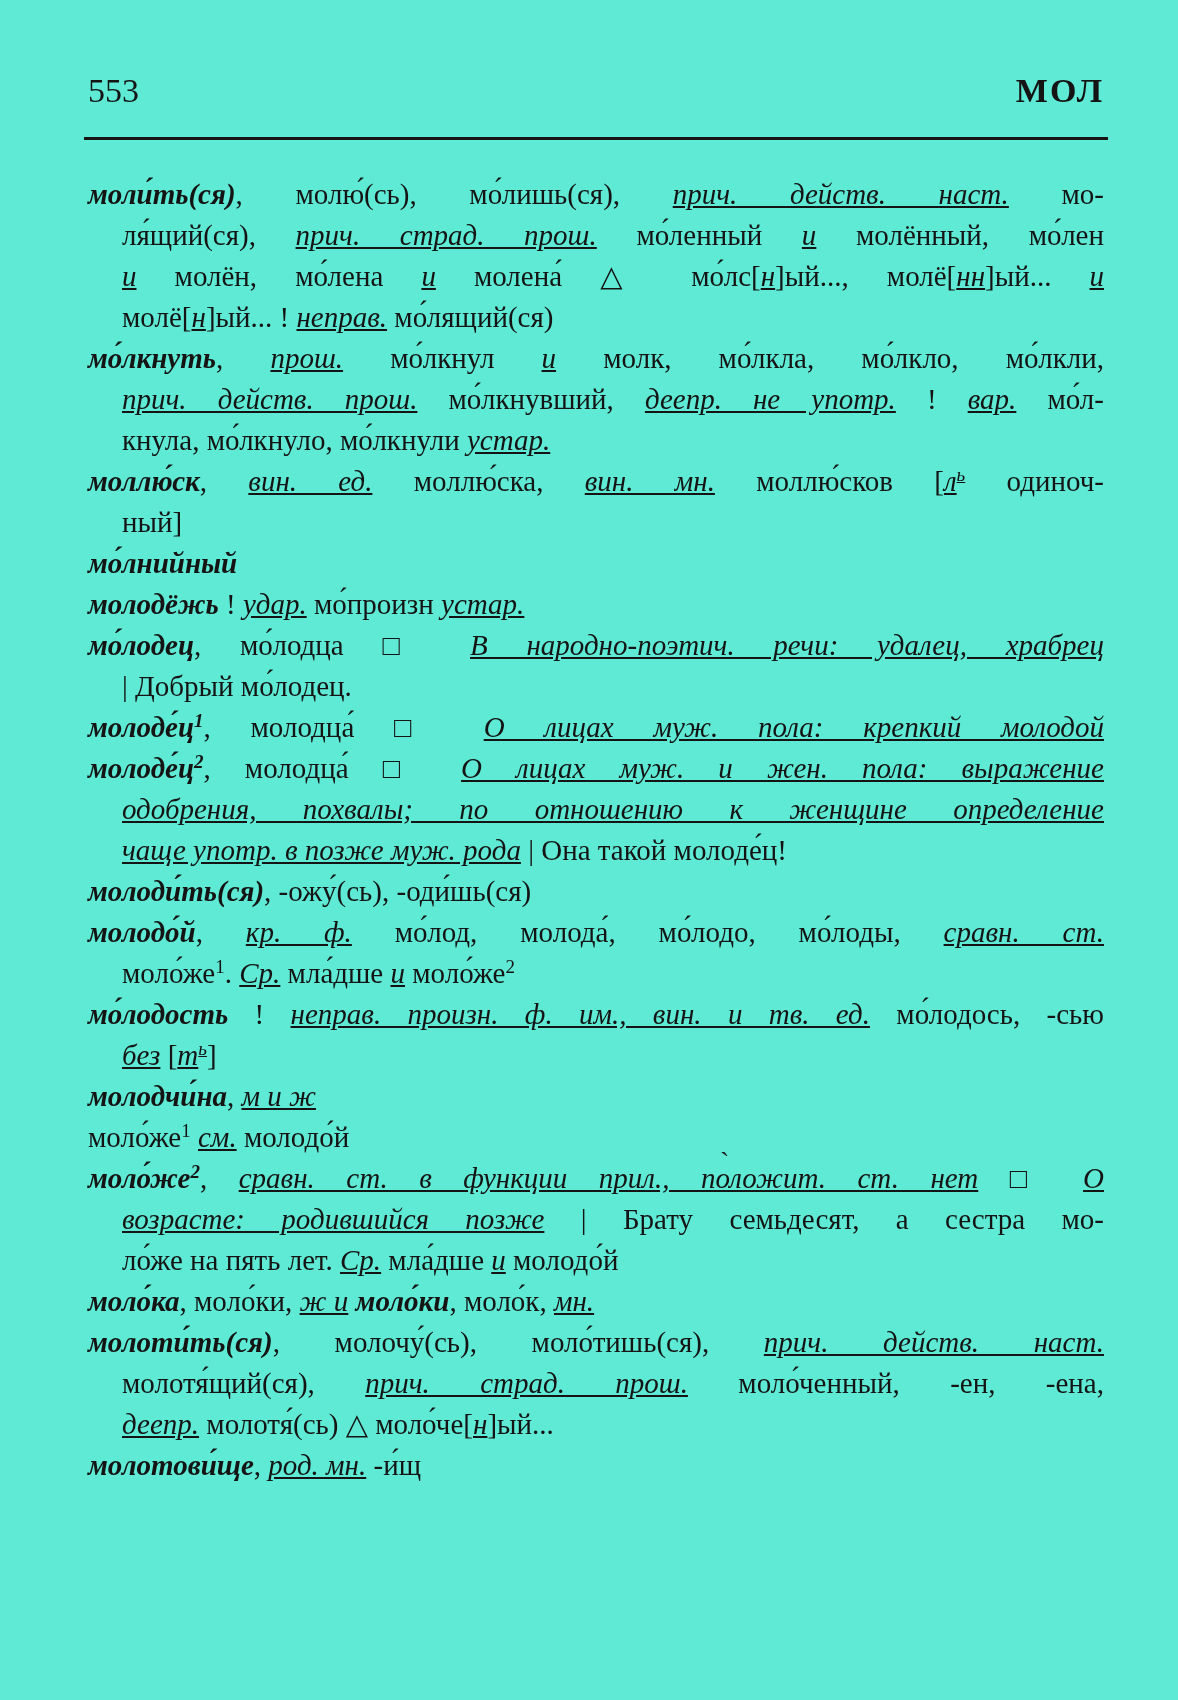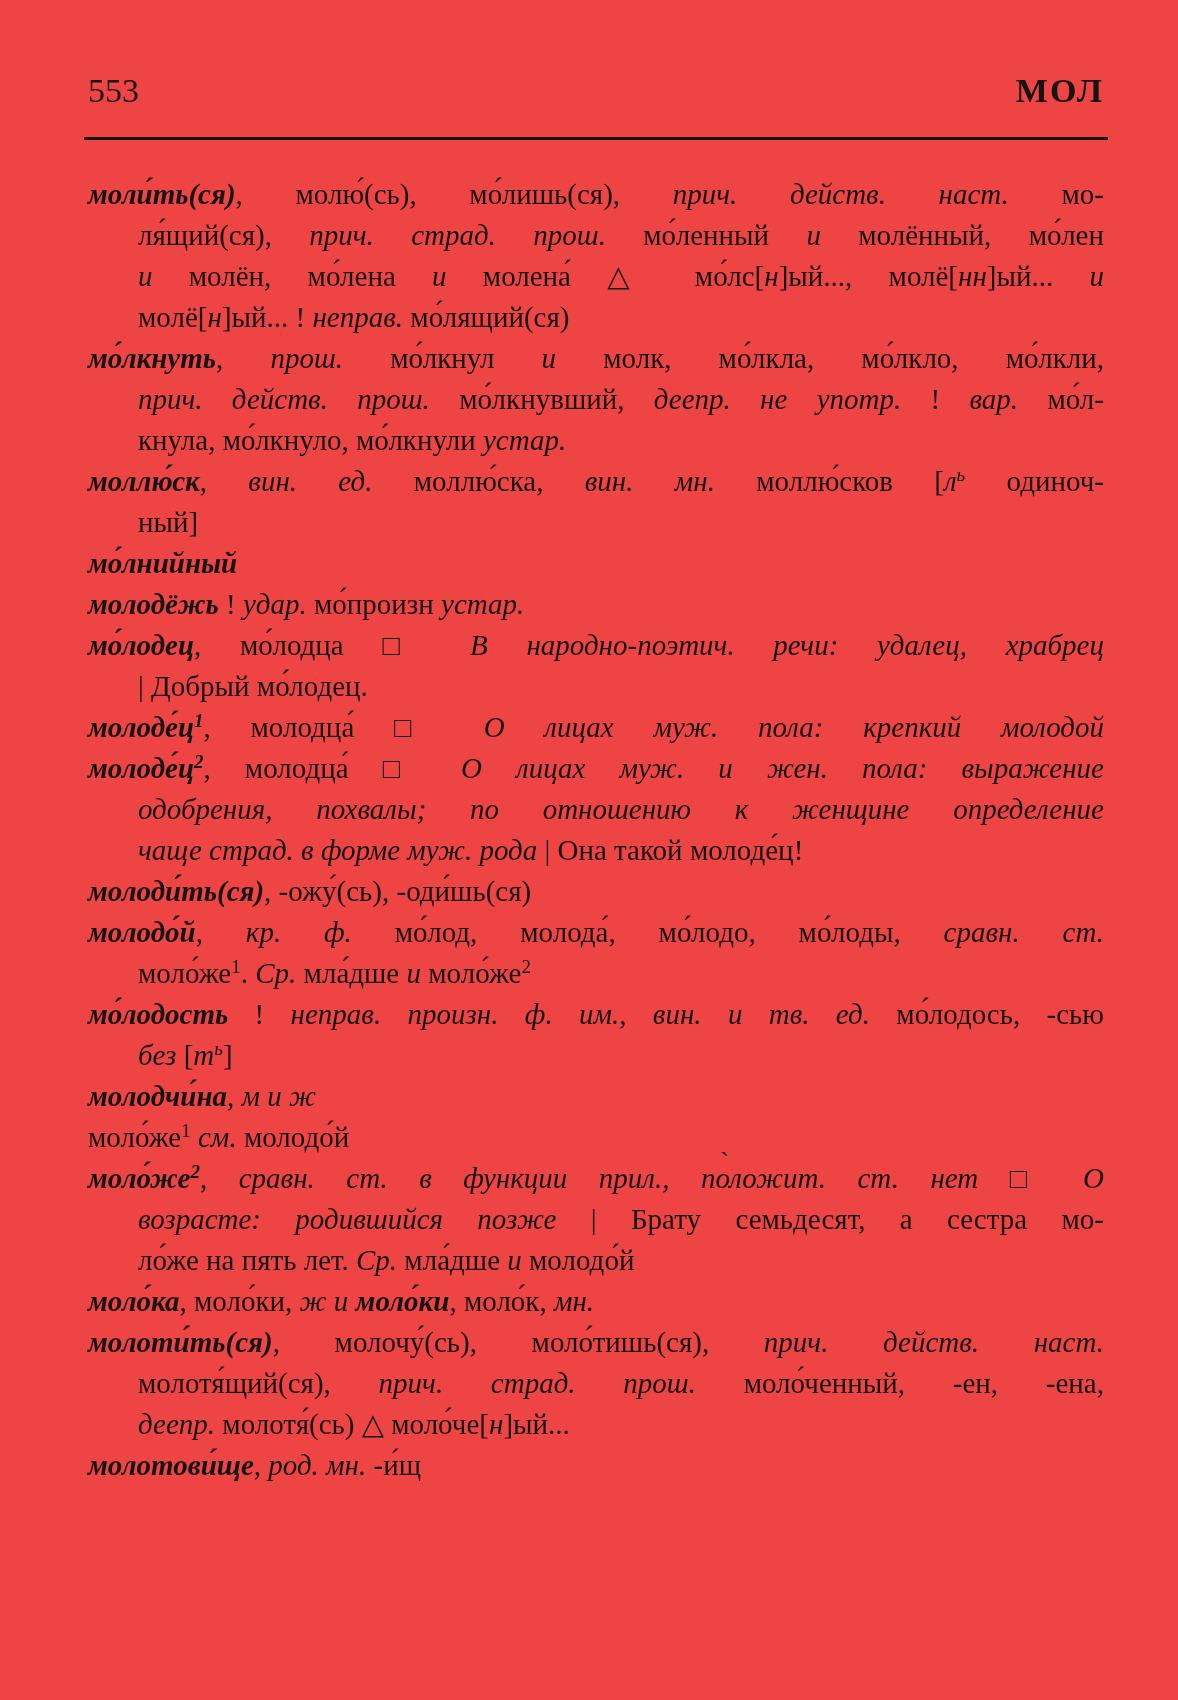--- a/index.html
+++ b/index.html
@@ -1,36 +1,36 @@
 <!DOCTYPE html>
 <html><head>
 <meta charset="utf-8">
 <style>
   html,body{margin:0;padding:0;background:#ffffff;}
   .page{
-    position:relative;width:1178px;height:1700px;background:#ef4444;
+    position:relative;width:1178px;height:1700px;background:#5eead4;
     color:#141414;font-family:"Liberation Serif","DejaVu Serif",serif;
     overflow:hidden;
   }
   .header{
     position:absolute;left:88px;right:74px;top:72px;
     display:flex;justify-content:space-between;align-items:baseline;
   }
   .pagenum{font-size:34px;}
   .section{font-size:34px;font-weight:700;letter-spacing:2px;}
   .rule{position:absolute;left:84px;right:70px;top:137px;height:3px;background:#161616;}
   .textblock{
     position:absolute;left:88px;top:174px;width:1016px;
     font-size:29px;line-height:41px;
   }
   .line{min-height:41px;}
-  .line.ind{margin-left:50px;}
+  .line.ind{margin-left:34px;}
   .line.j{text-align:justify;text-align-last:justify;}
   .b{font-weight:700;font-style:italic;}
-  .it{font-style:italic;}
+  .it{font-style:italic;text-decoration:underline;}
   .sp{font-size:19px;position:relative;top:-10px;line-height:0;}
   .artifact{position:absolute;left:720px;top:1146px;font-size:28px;color:#222;}
 </style>
 </head>
 <body>
 
 <div class="page">
   <div class="header">
     <span class="pagenum">553</span>
     <span class="section">МОЛ</span>
@@ -61,21 +61,21 @@
       <div>
         <div class="line j"><span class="b">мо́лодец</span><span>, мо́лодца □ </span><span class="it">В народно-поэтич. речи: удалец, храбрец</span></div>
         <div class="line ind"><span>| Добрый мо́лодец.</span></div>
       </div>
       <div>
         <div class="line j"><span class="b">молоде́ц</span><span class="sp b">1</span><span>, молодца́ □ </span><span class="it">О лицах муж. пола: крепкий молодой</span></div>
       </div>
       <div>
         <div class="line j"><span class="b">молоде́ц</span><span class="sp b">2</span><span>, молодца́ □ </span><span class="it">О лицах муж. и жен. пола: выражение</span></div>
         <div class="line ind j"><span class="it">одобрения, похвалы; по отношению к женщине определение</span></div>
-        <div class="line ind"><span class="it">чаще страд. в форме муж. рода</span><span> | Она такой молоде́ц!</span></div>
+        <div class="line ind"><span class="it">чаще употр. в позже муж. рода</span><span> | Она такой молоде́ц!</span></div>
       </div>
       <div>
         <div class="line"><span class="b">молоди́ть(ся)</span><span>, -ожу́(сь), -оди́шь(ся)</span></div>
       </div>
       <div>
         <div class="line j"><span class="b">молодо́й</span><span>, </span><span class="it">кр. ф.</span><span> мо́лод, молода́, мо́лодо, мо́лоды, </span><span class="it">сравн. ст.</span></div>
         <div class="line ind"><span>моло́же</span><span class="sp">1</span><span>. </span><span class="it">Ср.</span><span> мла́дше </span><span class="it">и</span><span> моло́же</span><span class="sp">2</span></div>
       </div>
       <div>
         <div class="line j"><span class="b">мо́лодость</span><span> ! </span><span class="it">неправ. произн. ф. им., вин. и тв. ед.</span><span> мо́лодось, -сью</span></div>

